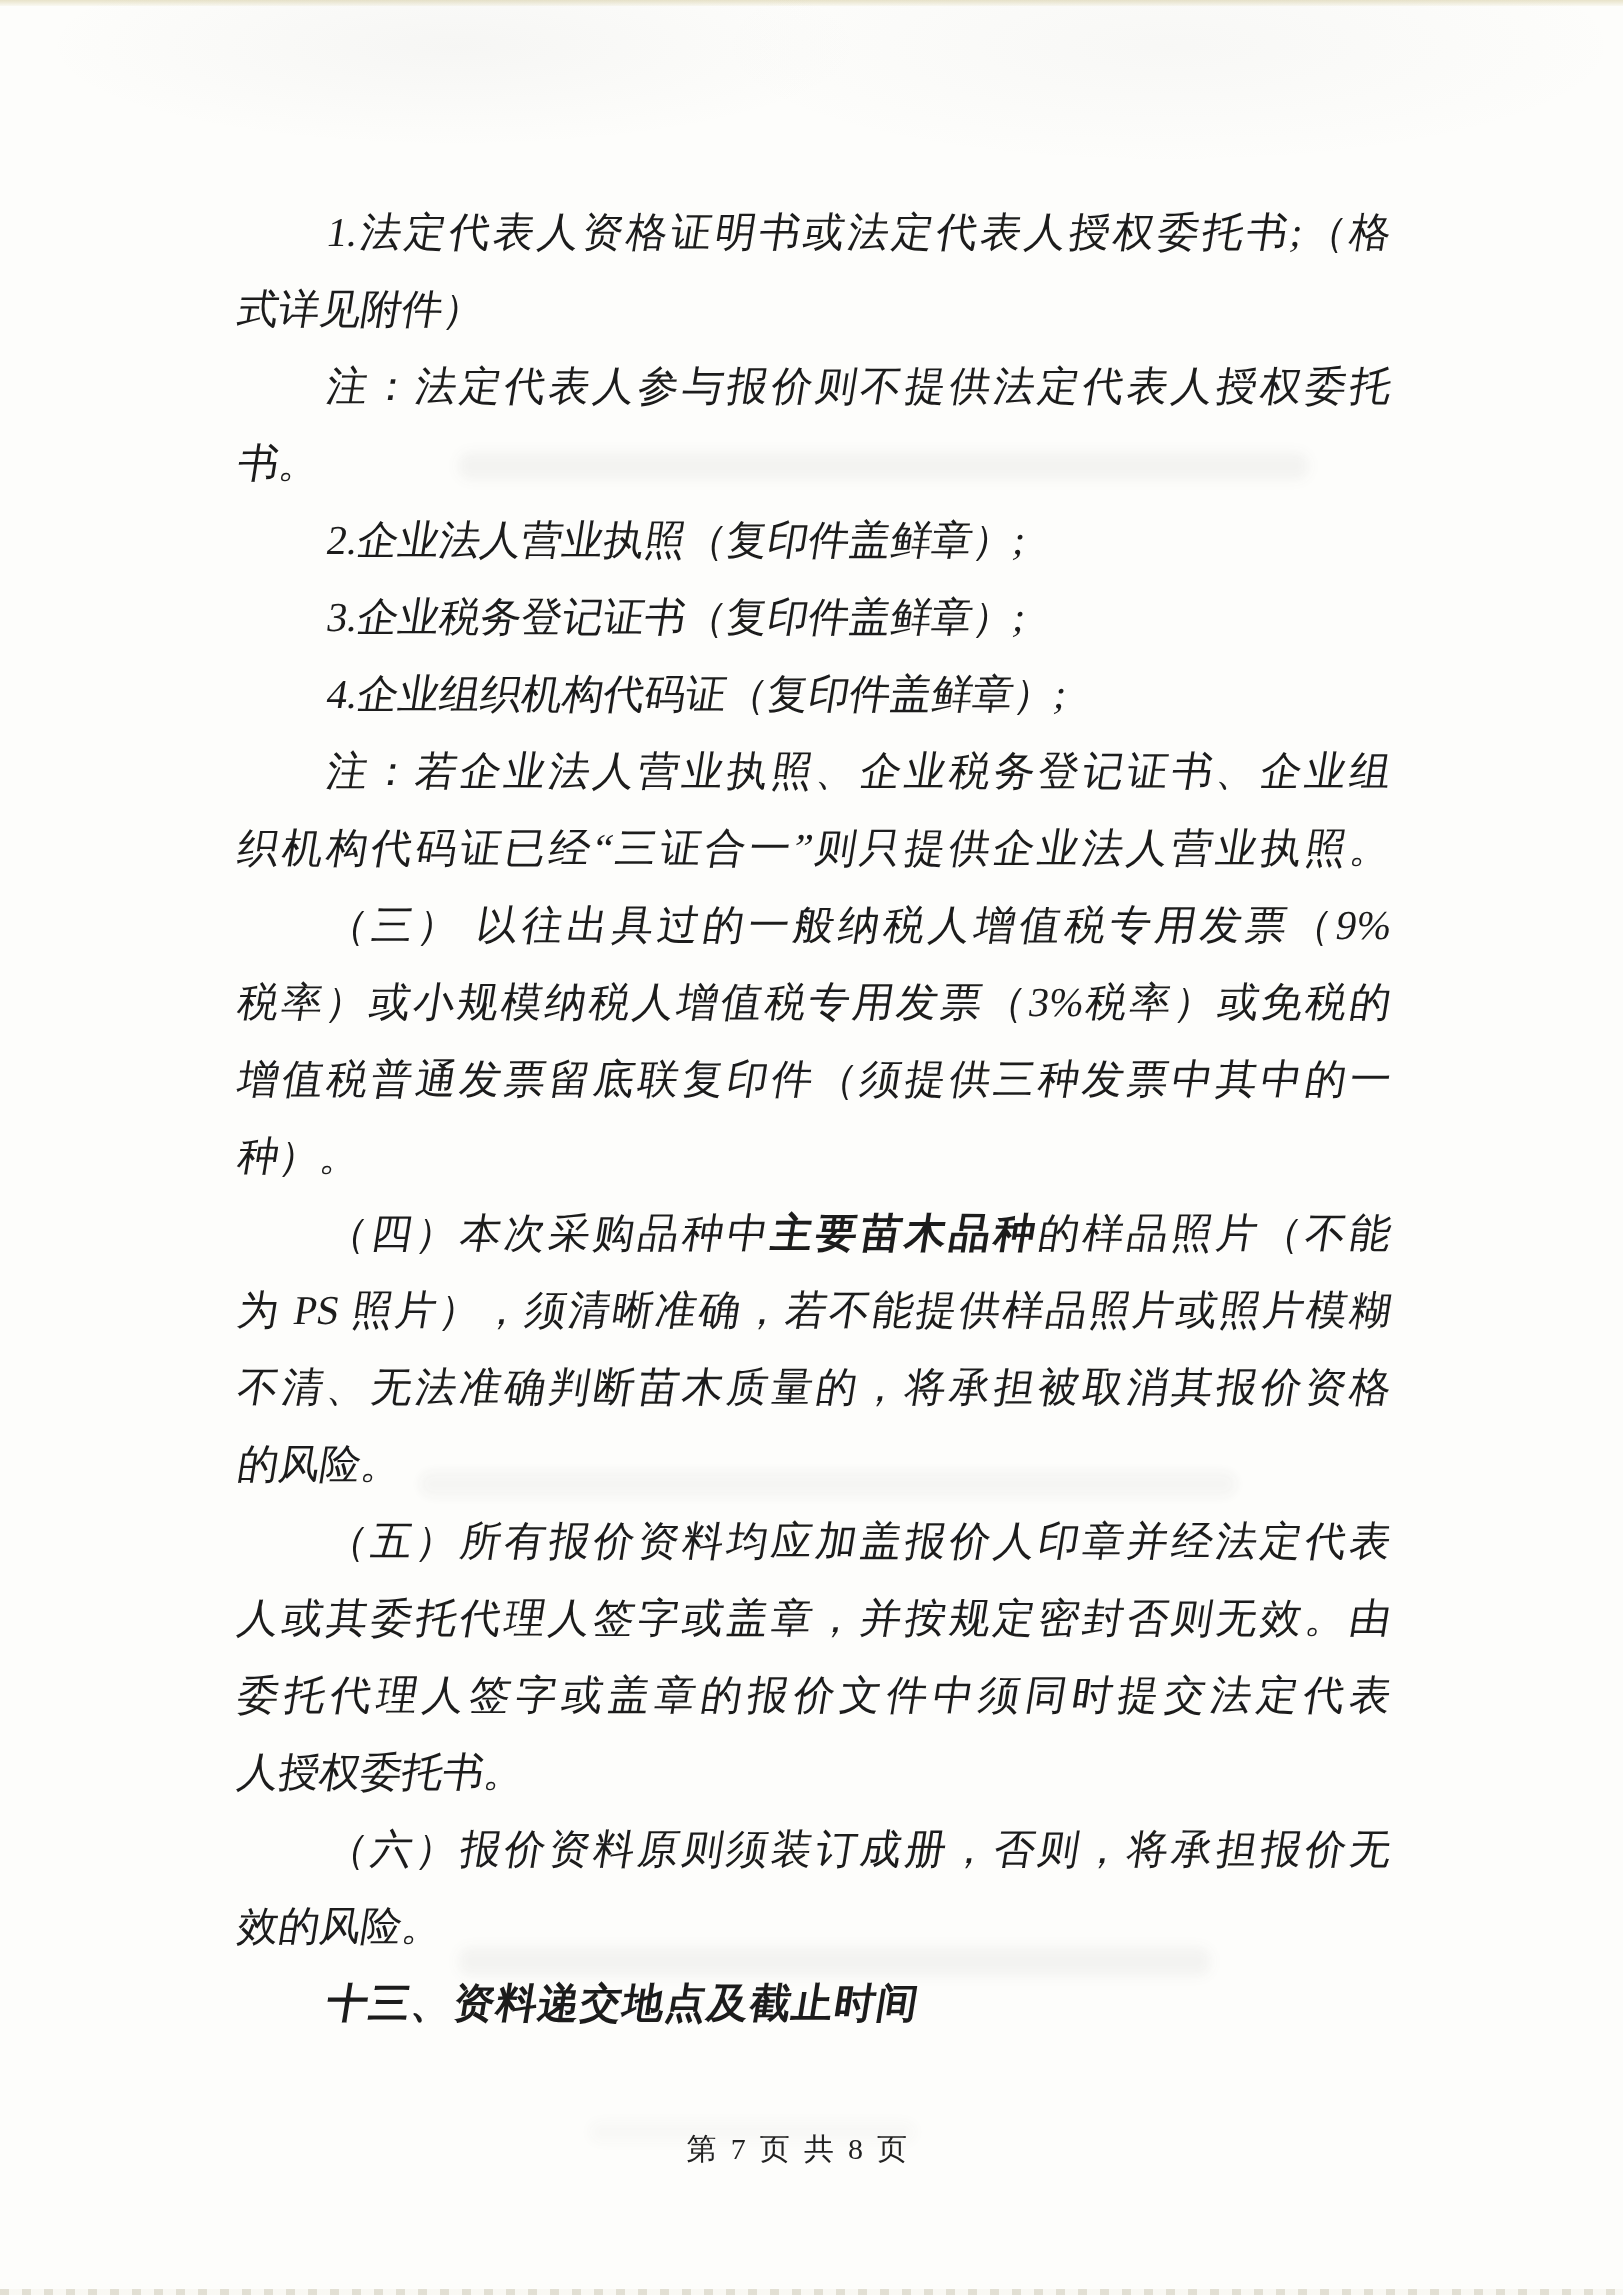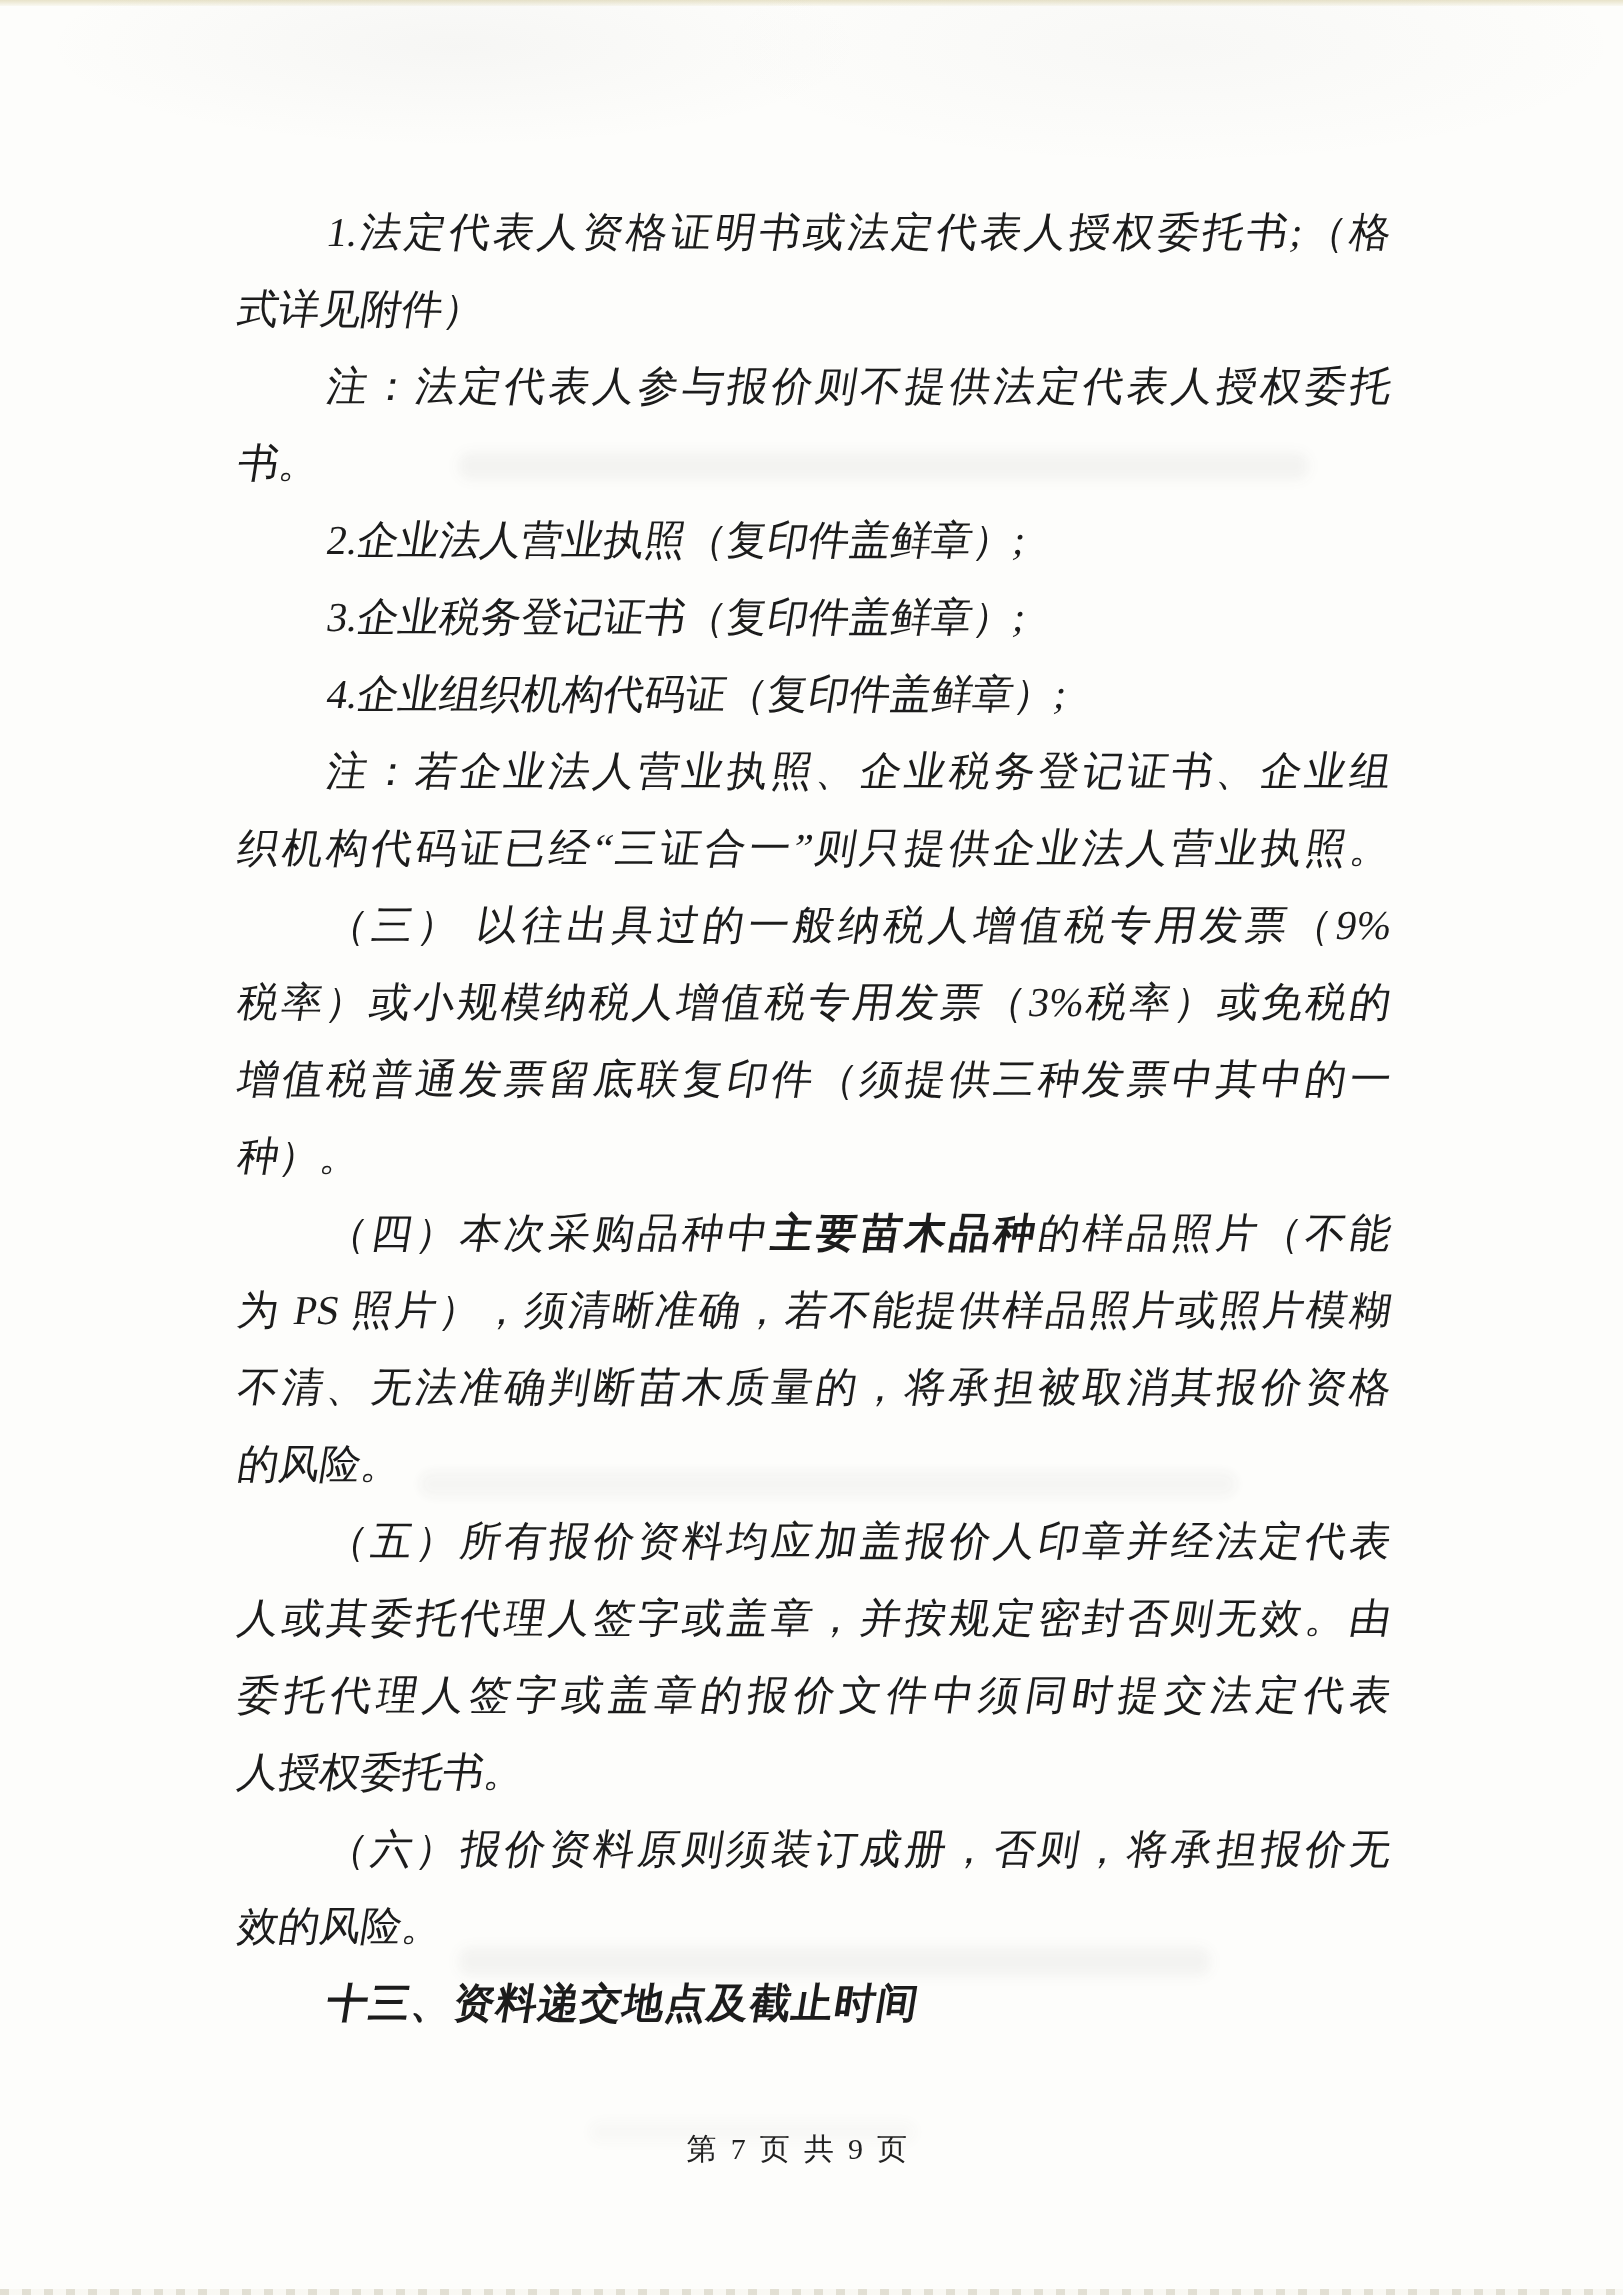--- a/index.html
+++ b/index.html
@@ -126,17 +126,17 @@
     <div class="line">的风险。</div>
     <div class="line indent full">（五）所有报价资料均应加盖报价人印章并经法定代表</div>
     <div class="line full">人或其委托代理人签字或盖章，并按规定密封否则无效。由</div>
     <div class="line full">委托代理人签字或盖章的报价文件中须同时提交法定代表</div>
     <div class="line">人授权委托书。</div>
     <div class="line indent full">（六）报价资料原则须装订成册，否则，将承担报价无</div>
     <div class="line">效的风险。</div>
     <div class="line indent heading">十三、资料递交地点及截止时间</div>
   </div>
 
-  <div class="footer">第 7 页 共 9 页</div>
+  <div class="footer">第 7 页 共 8 页</div>
 
   <div class="edge-bottom"></div>
 </div>
 
 
 </body></html>

